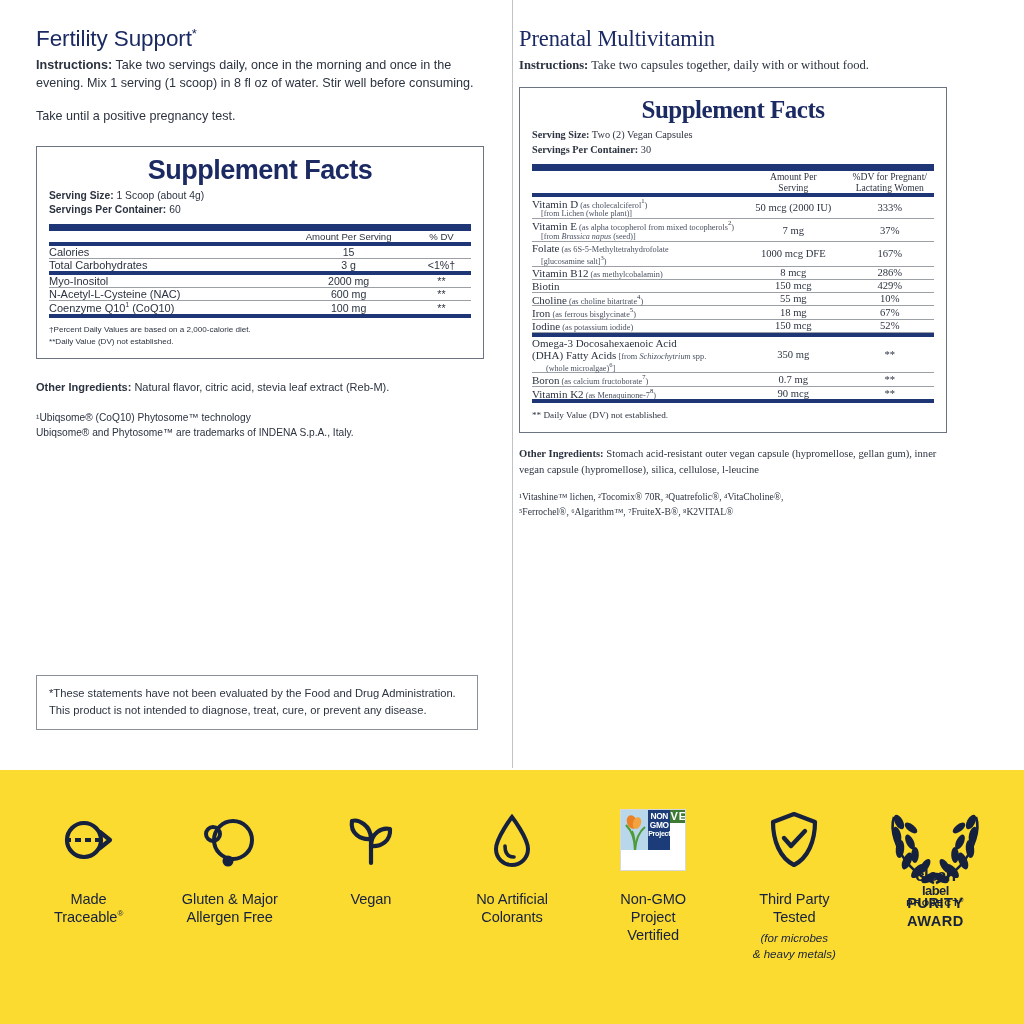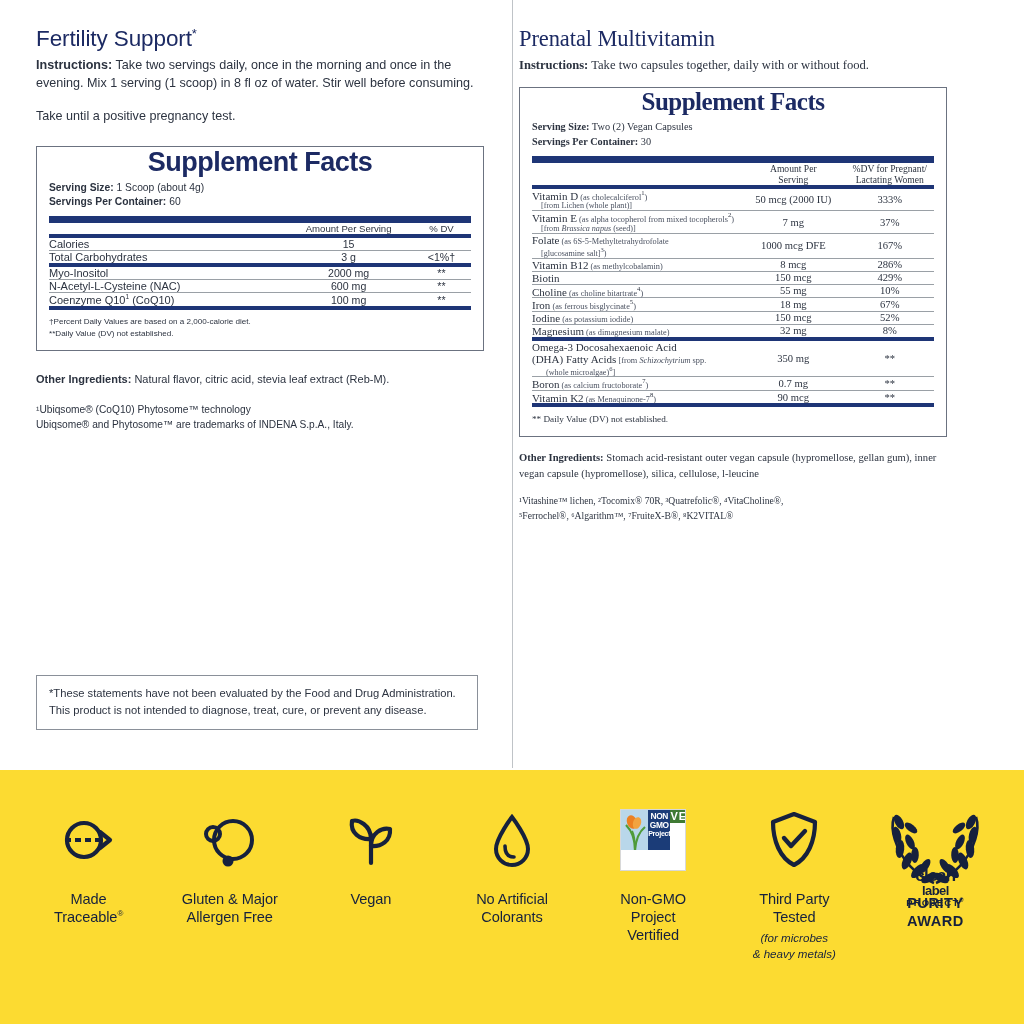--- a/index.html
+++ b/index.html
@@ -29,21 +29,21 @@
   .product-title sup { font-size: 13px; vertical-align: super; }
 
   .instructions { font-size: 12.6px; line-height: 1.45; color: #2c3340; }
   .instructions b { font-weight: 700; }
   .para-gap { height: 15px; }
   .take-until { font-size: 12.6px; line-height: 1.45; color: #2c3340; }
 
   
   .sf-box {
     border: 1px solid #6b7280; background: #fff;
-    padding: 1px 12px 10px 12px;
+    padding: 9px 12px 10px 12px;
   }
   .sf-title {
     text-align: center; color: #1c2a63; font-weight: 700;
     letter-spacing: -0.5px; line-height: 1.05;
   }
   .sf-title-lg { font-size: 27px; }
   .sf-title-xl { font-size: 25px; }
   .sf-serving { font-size: 10.3px; line-height: 1.38; color: #2c3340; margin-top: 5px; }
   .sf-serving b { font-weight: 700; }
 
@@ -357,29 +357,20 @@
           <tbody>
               <tr class="row">
             <td class="nm rcolw-nm"><span class="nutrient-name">Iodine</span><span class="nutrient-sub"> (as potassium iodide)</span></td>
             <td class="amt rcolw-amt">150 mcg</td>
             <td class="dv rcolw-dv">52%</td>
           </tr>
         </tbody>
           </table>
         <div class="rule-thin"></div>
 
-        <table class="sf">
-          <tbody>
-              <tr class="row">
-            <td class="nm rcolw-nm"><span class="nutrient-name">Magnesium</span><span class="nutrient-sub"> (as dimagnesium malate)</span></td>
-            <td class="amt rcolw-amt">32 mg</td>
-            <td class="dv rcolw-dv">8%</td>
-          </tr>
-        </tbody>
-          </table>
         <div class="bar-med"></div>
 
         <table class="sf">
           <tbody>
               <tr class="row">
             <td class="nm rcolw-nm">
               <span class="nutrient-name">Omega-3 Docosahexaenoic Acid</span><br>
               <span class="nutrient-name">(DHA) Fatty Acids</span><span class="nutrient-sub"> [from </span><span class="nutrient-sub ital">Schizochytrium</span><span class="nutrient-sub"> spp.</span>
               <span class="nutrient-sub2" style="padding-left:14px"><span>(whole microalgae)</span><sup class="fn">6</sup><span>]</span></span>
             </td>

